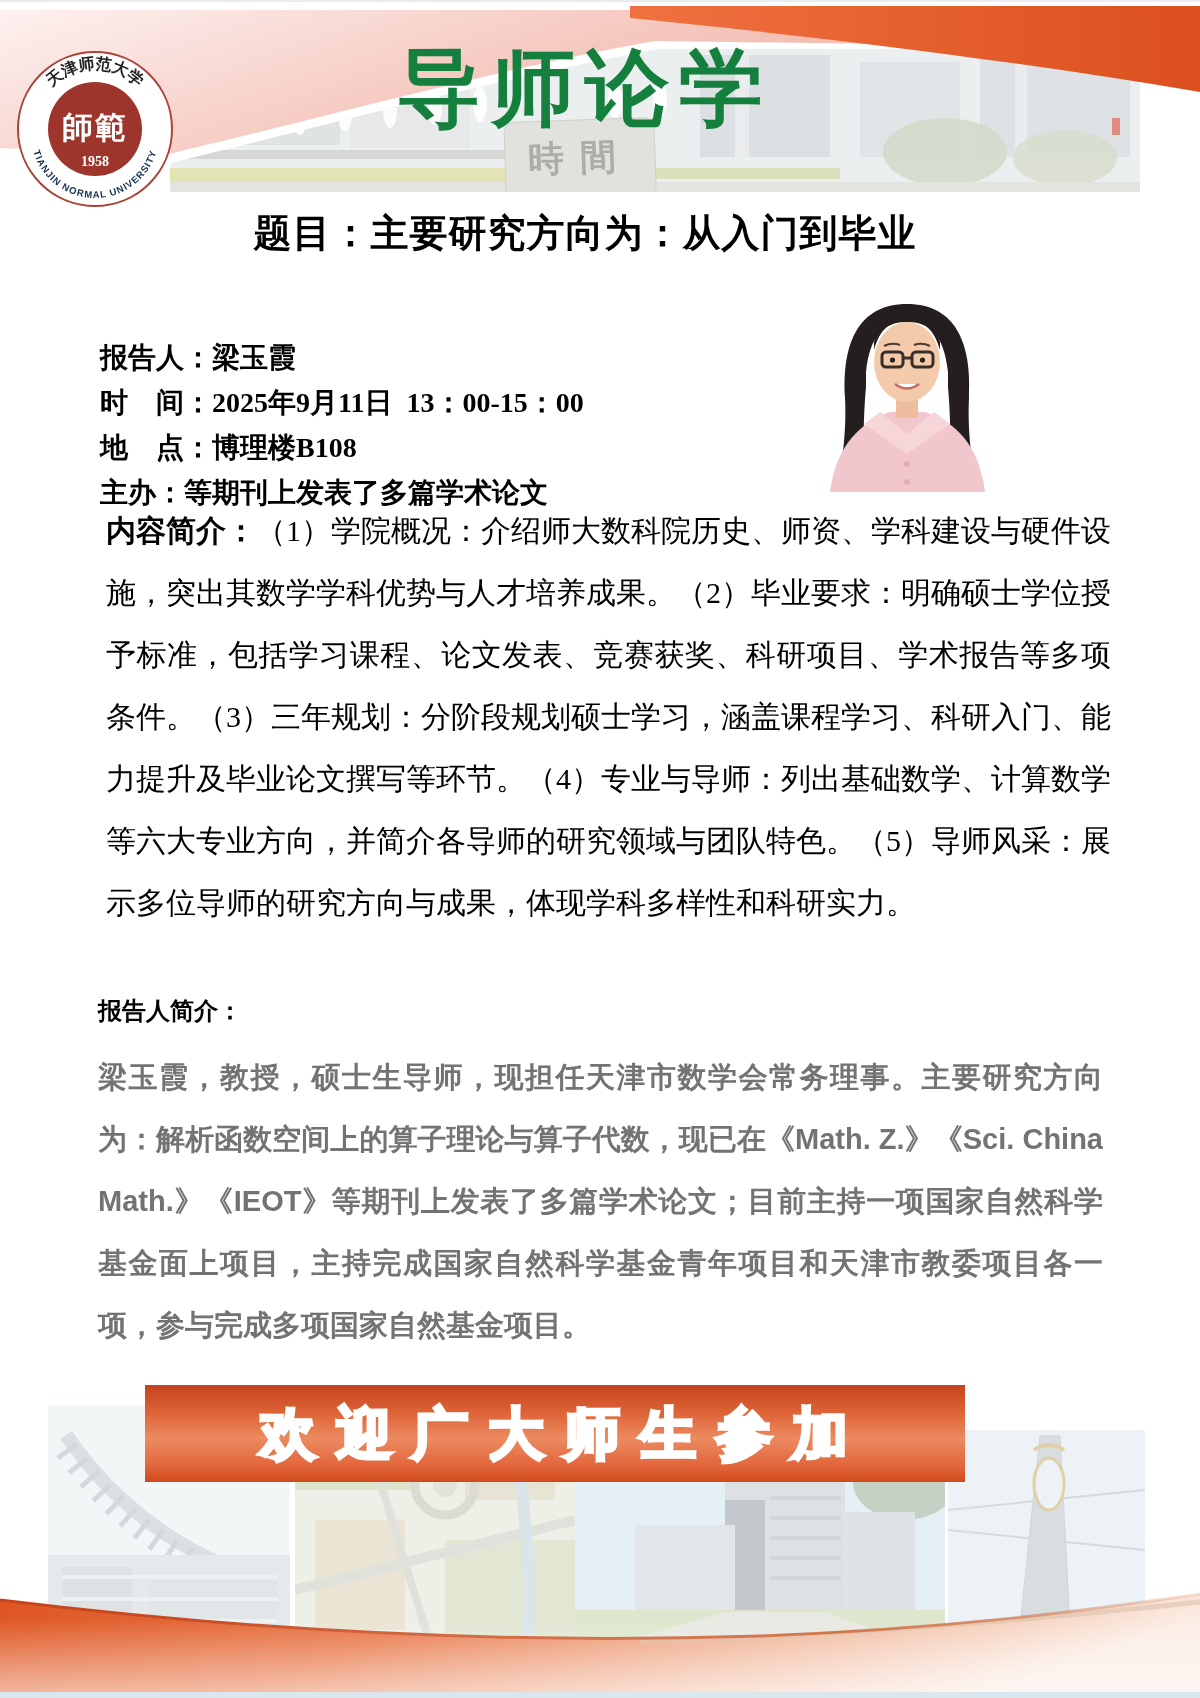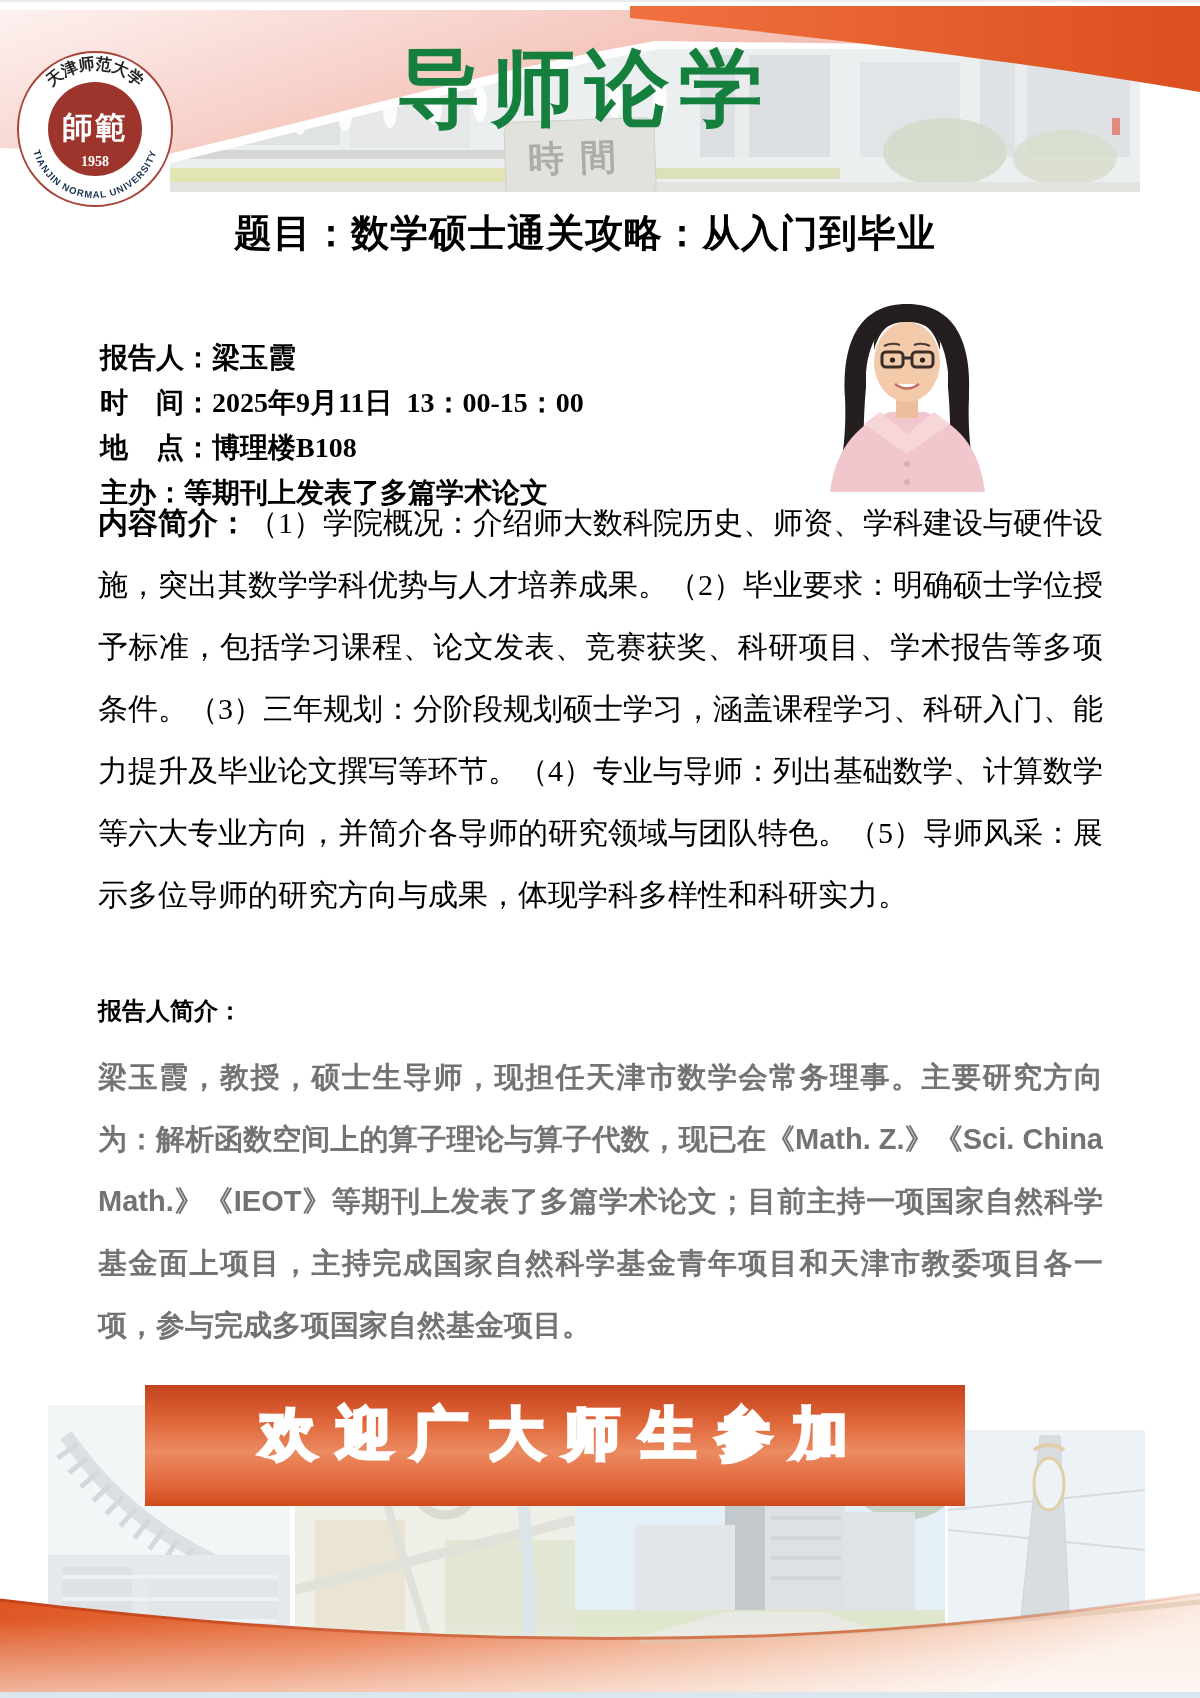--- a/index.html
+++ b/index.html
@@ -11,28 +11,28 @@
   .logo{left:16px;top:50px;z-index:5;}
   .banner-calligraphy{left:355px;top:34px;width:460px;text-align:center;z-index:4;
         font-family:"Liberation Serif",serif;font-weight:700;font-size:84px;line-height:110px;
         letter-spacing:10px;color:#15803d;}
   .main-title{left:30px;top:208px;width:1110px;text-align:center;z-index:3;
         font-weight:800;font-size:38px;color:#000;letter-spacing:1px;}
   .info-block{left:100px;top:314px;z-index:3;font-family:"Liberation Serif",serif;
         font-weight:700;font-size:28px;color:#000;margin-top:21px;}
   .info-row{height:45px;line-height:45px;white-space:pre;}
   .portrait{left:800px;top:292px;z-index:2;}
-  .abstract{left:98px;top:492px;width:1005px;z-index:3;margin:0;
+  .abstract{left:98px;top:492px;width:1005px;z-index:3;margin:8px;
         font-family:"Liberation Serif",serif;font-size:30px;line-height:62px;
         text-align:justify;color:#000;}
   .abstract .lbl{font-family:"Liberation Sans",sans-serif;font-weight:800;}
   .bio-label{left:98px;top:995px;z-index:3;font-weight:800;font-size:24px;color:#000;}
   .bio-text{left:98px;top:1046px;width:1005px;z-index:3;margin:0;
         font-weight:700;font-size:29px;line-height:62px;text-align:justify;color:#737373;}
-  .welcome-banner{left:145px;top:1385px;width:820px;height:121px;z-index:6;
+  .welcome-banner{left:145px;top:1385px;width:820px;height:97px;z-index:6;
         background:linear-gradient(180deg,#c5431d 0%,#dd6336 28%,#ec8a60 55%,#e2653a 84%,#ce4a1b 100%);
         text-align:center;}
   .welcome-banner span{display:inline-block;font-family:"DejaVu Sans",sans-serif;
         font-weight:800;font-size:56px;line-height:97px;letter-spacing:20px;padding-left:18px;
         color:#e8825a;-webkit-text-stroke:3.5px #ffffff;}
   .photo{z-index:2;overflow:hidden;opacity:.75;}
   .photo-a{left:48px;top:1405px;width:242px;height:278px;background:#eef3f5;}
   .photo-b{left:295px;top:1400px;width:280px;height:260px;background:#e9ecdf;}
   .photo-c{left:575px;top:1440px;width:370px;height:215px;background:#dceaf3;}
   .photo-d{left:948px;top:1430px;width:197px;height:212px;background:#e8eef4;}
@@ -113,21 +113,21 @@
     <text font-size="16" font-weight="700" fill="#222222" font-family="Liberation Serif,serif">
       <textPath href="#arcTop" startOffset="50%" text-anchor="middle">天津师范大学</textPath>
     </text>
     <text font-size="9.5" font-weight="700" letter-spacing="1" fill="#15304f" font-family="Liberation Sans,sans-serif">
       <textPath href="#arcBottom" startOffset="50%" text-anchor="middle">TIANJIN NORMAL UNIVERSITY</textPath>
     </text>
   </svg>
 
   <div class="abs banner-calligraphy">导师论学</div>
 
-  <div class="abs main-title">题目：数学硕士通关攻略：从入门到毕业</div>
+  <div class="abs main-title">题目：主要研究方向为：从入门到毕业</div>
 
   <div class="abs info-block">
     <div class="info-row"><span>报告人：</span><span>梁玉霞</span></div>
     <div class="info-row"><span>时　间：</span><span>2025年9月11日  13：00-15：00</span></div>
     <div class="info-row"><span>地　点：</span><span>博理楼B108</span></div>
     <div class="info-row"><span>主办：</span><span>等期刊上发表了多篇学术论文</span></div>
   </div>
 
   <svg class="abs portrait" width="215" height="200" viewBox="0 0 215 200">
     <rect width="215" height="200" fill="#ffffff"></rect>

